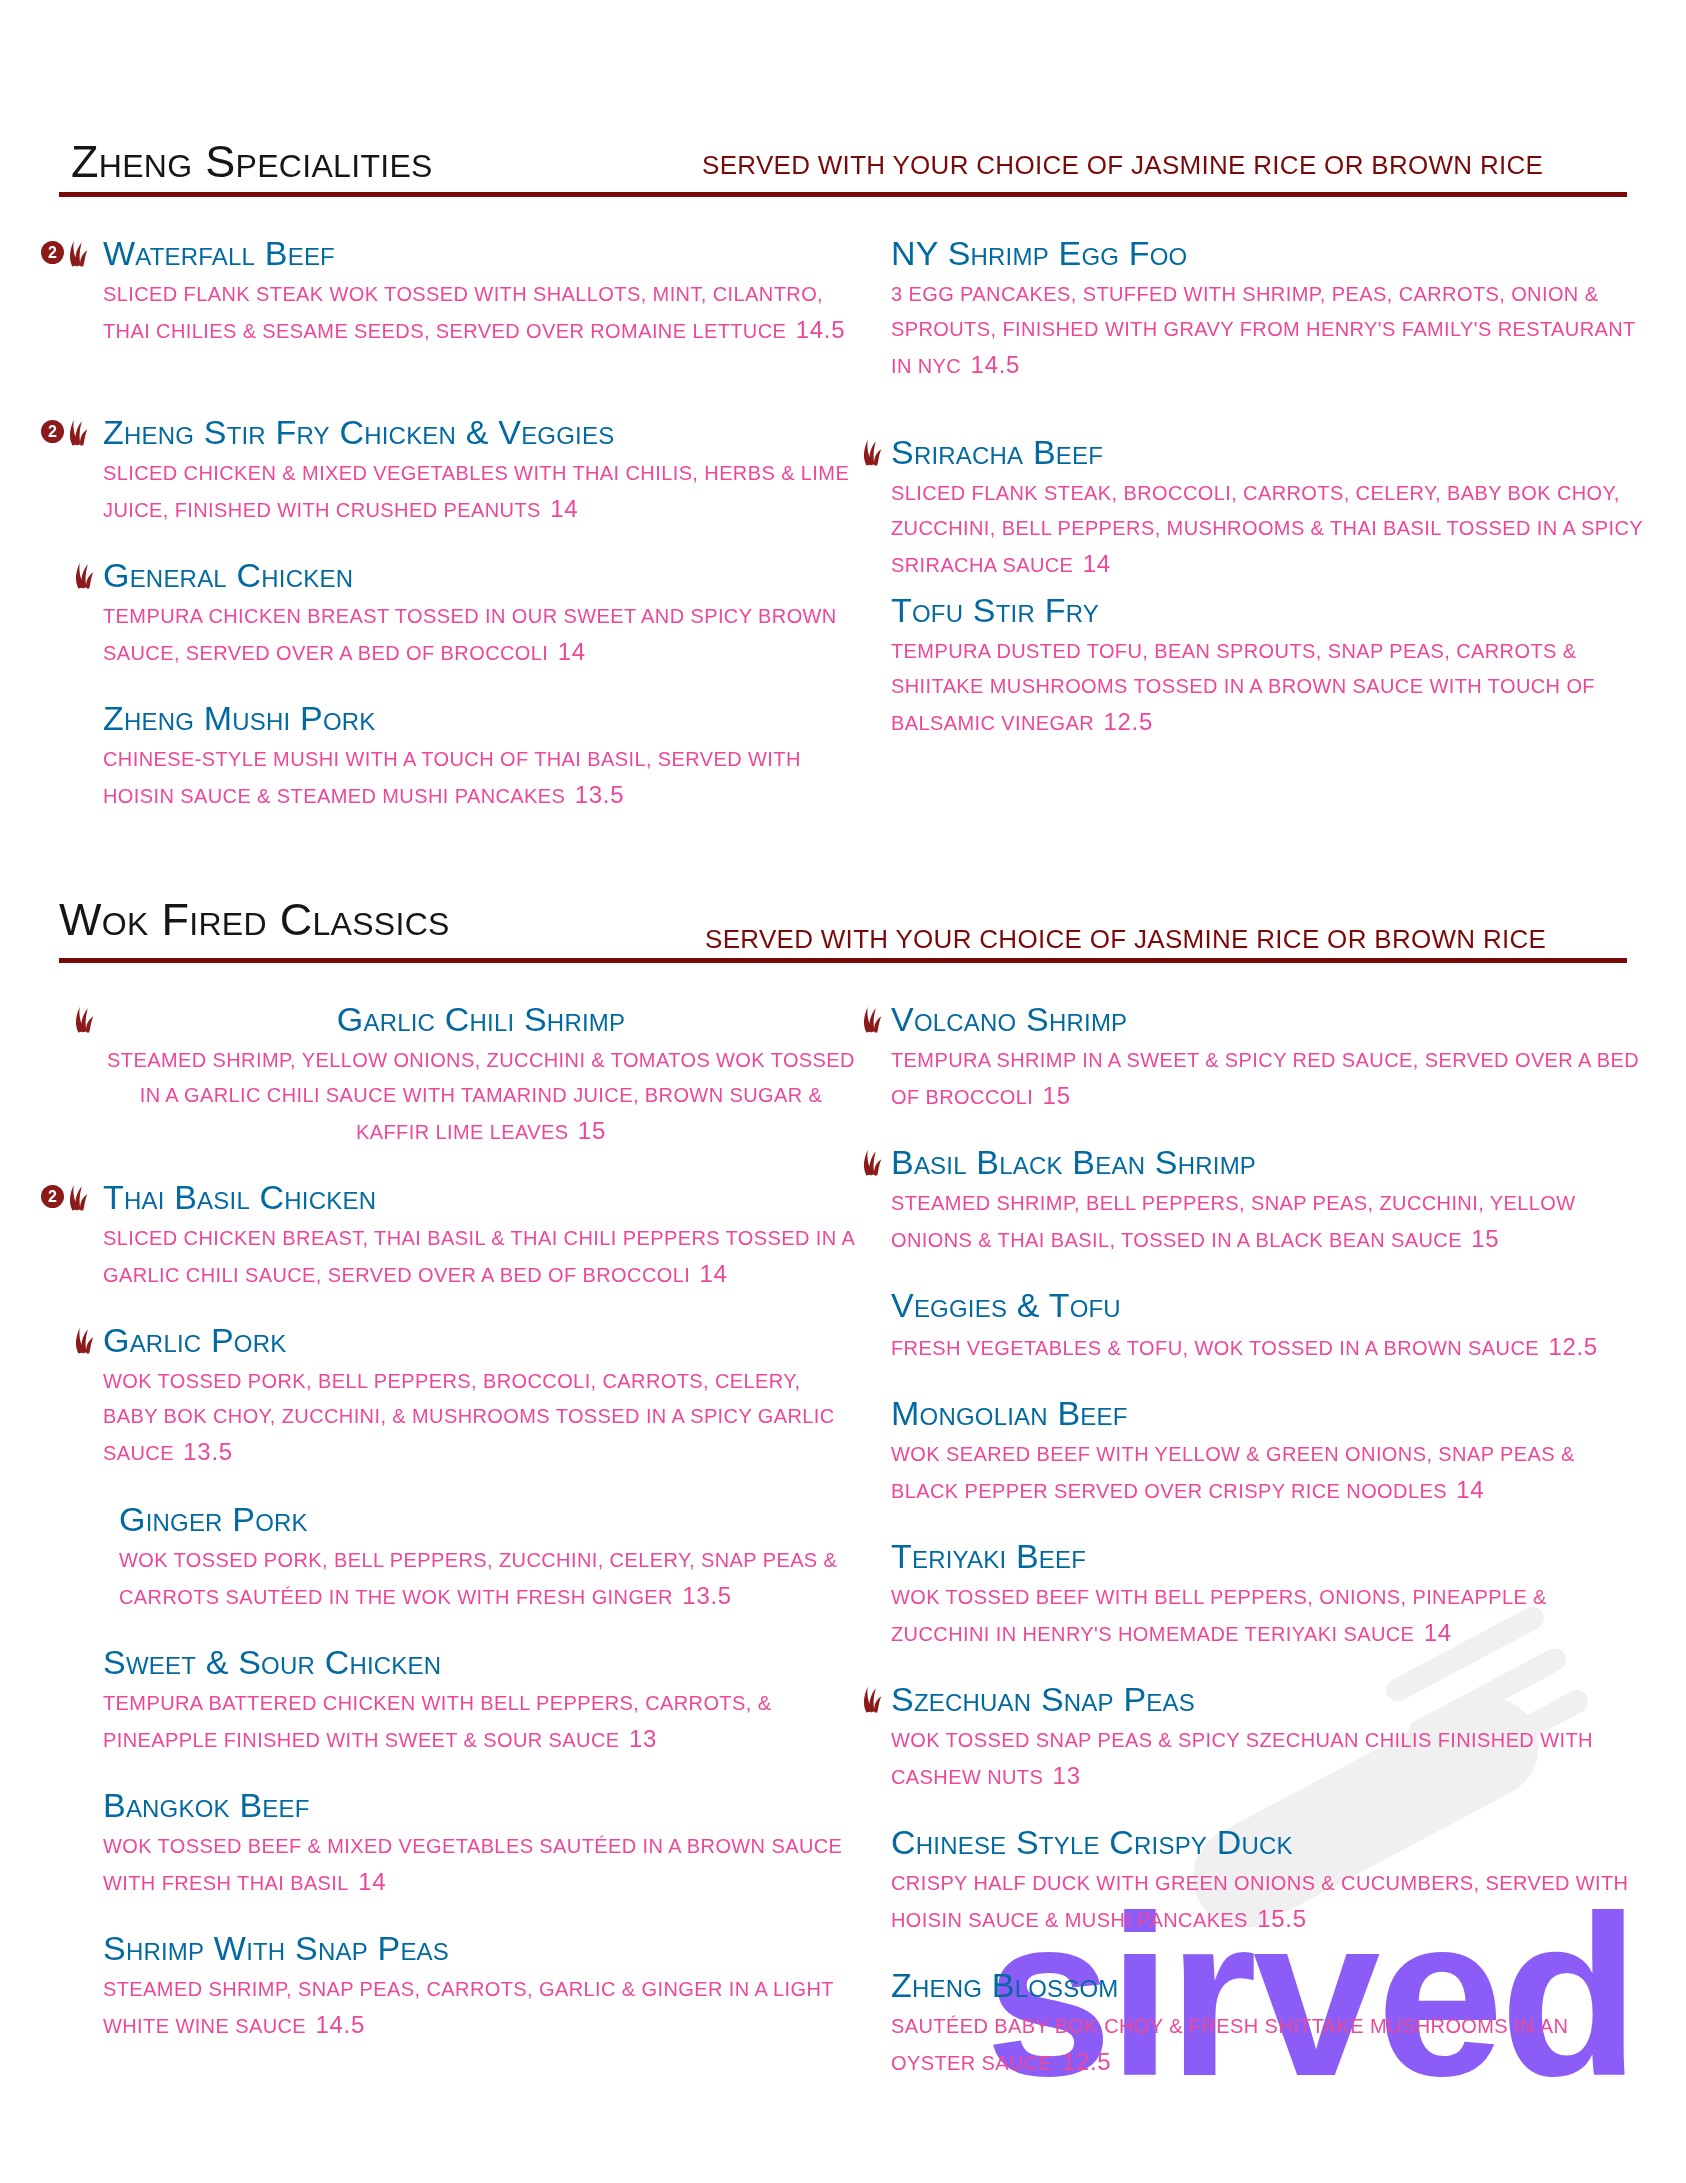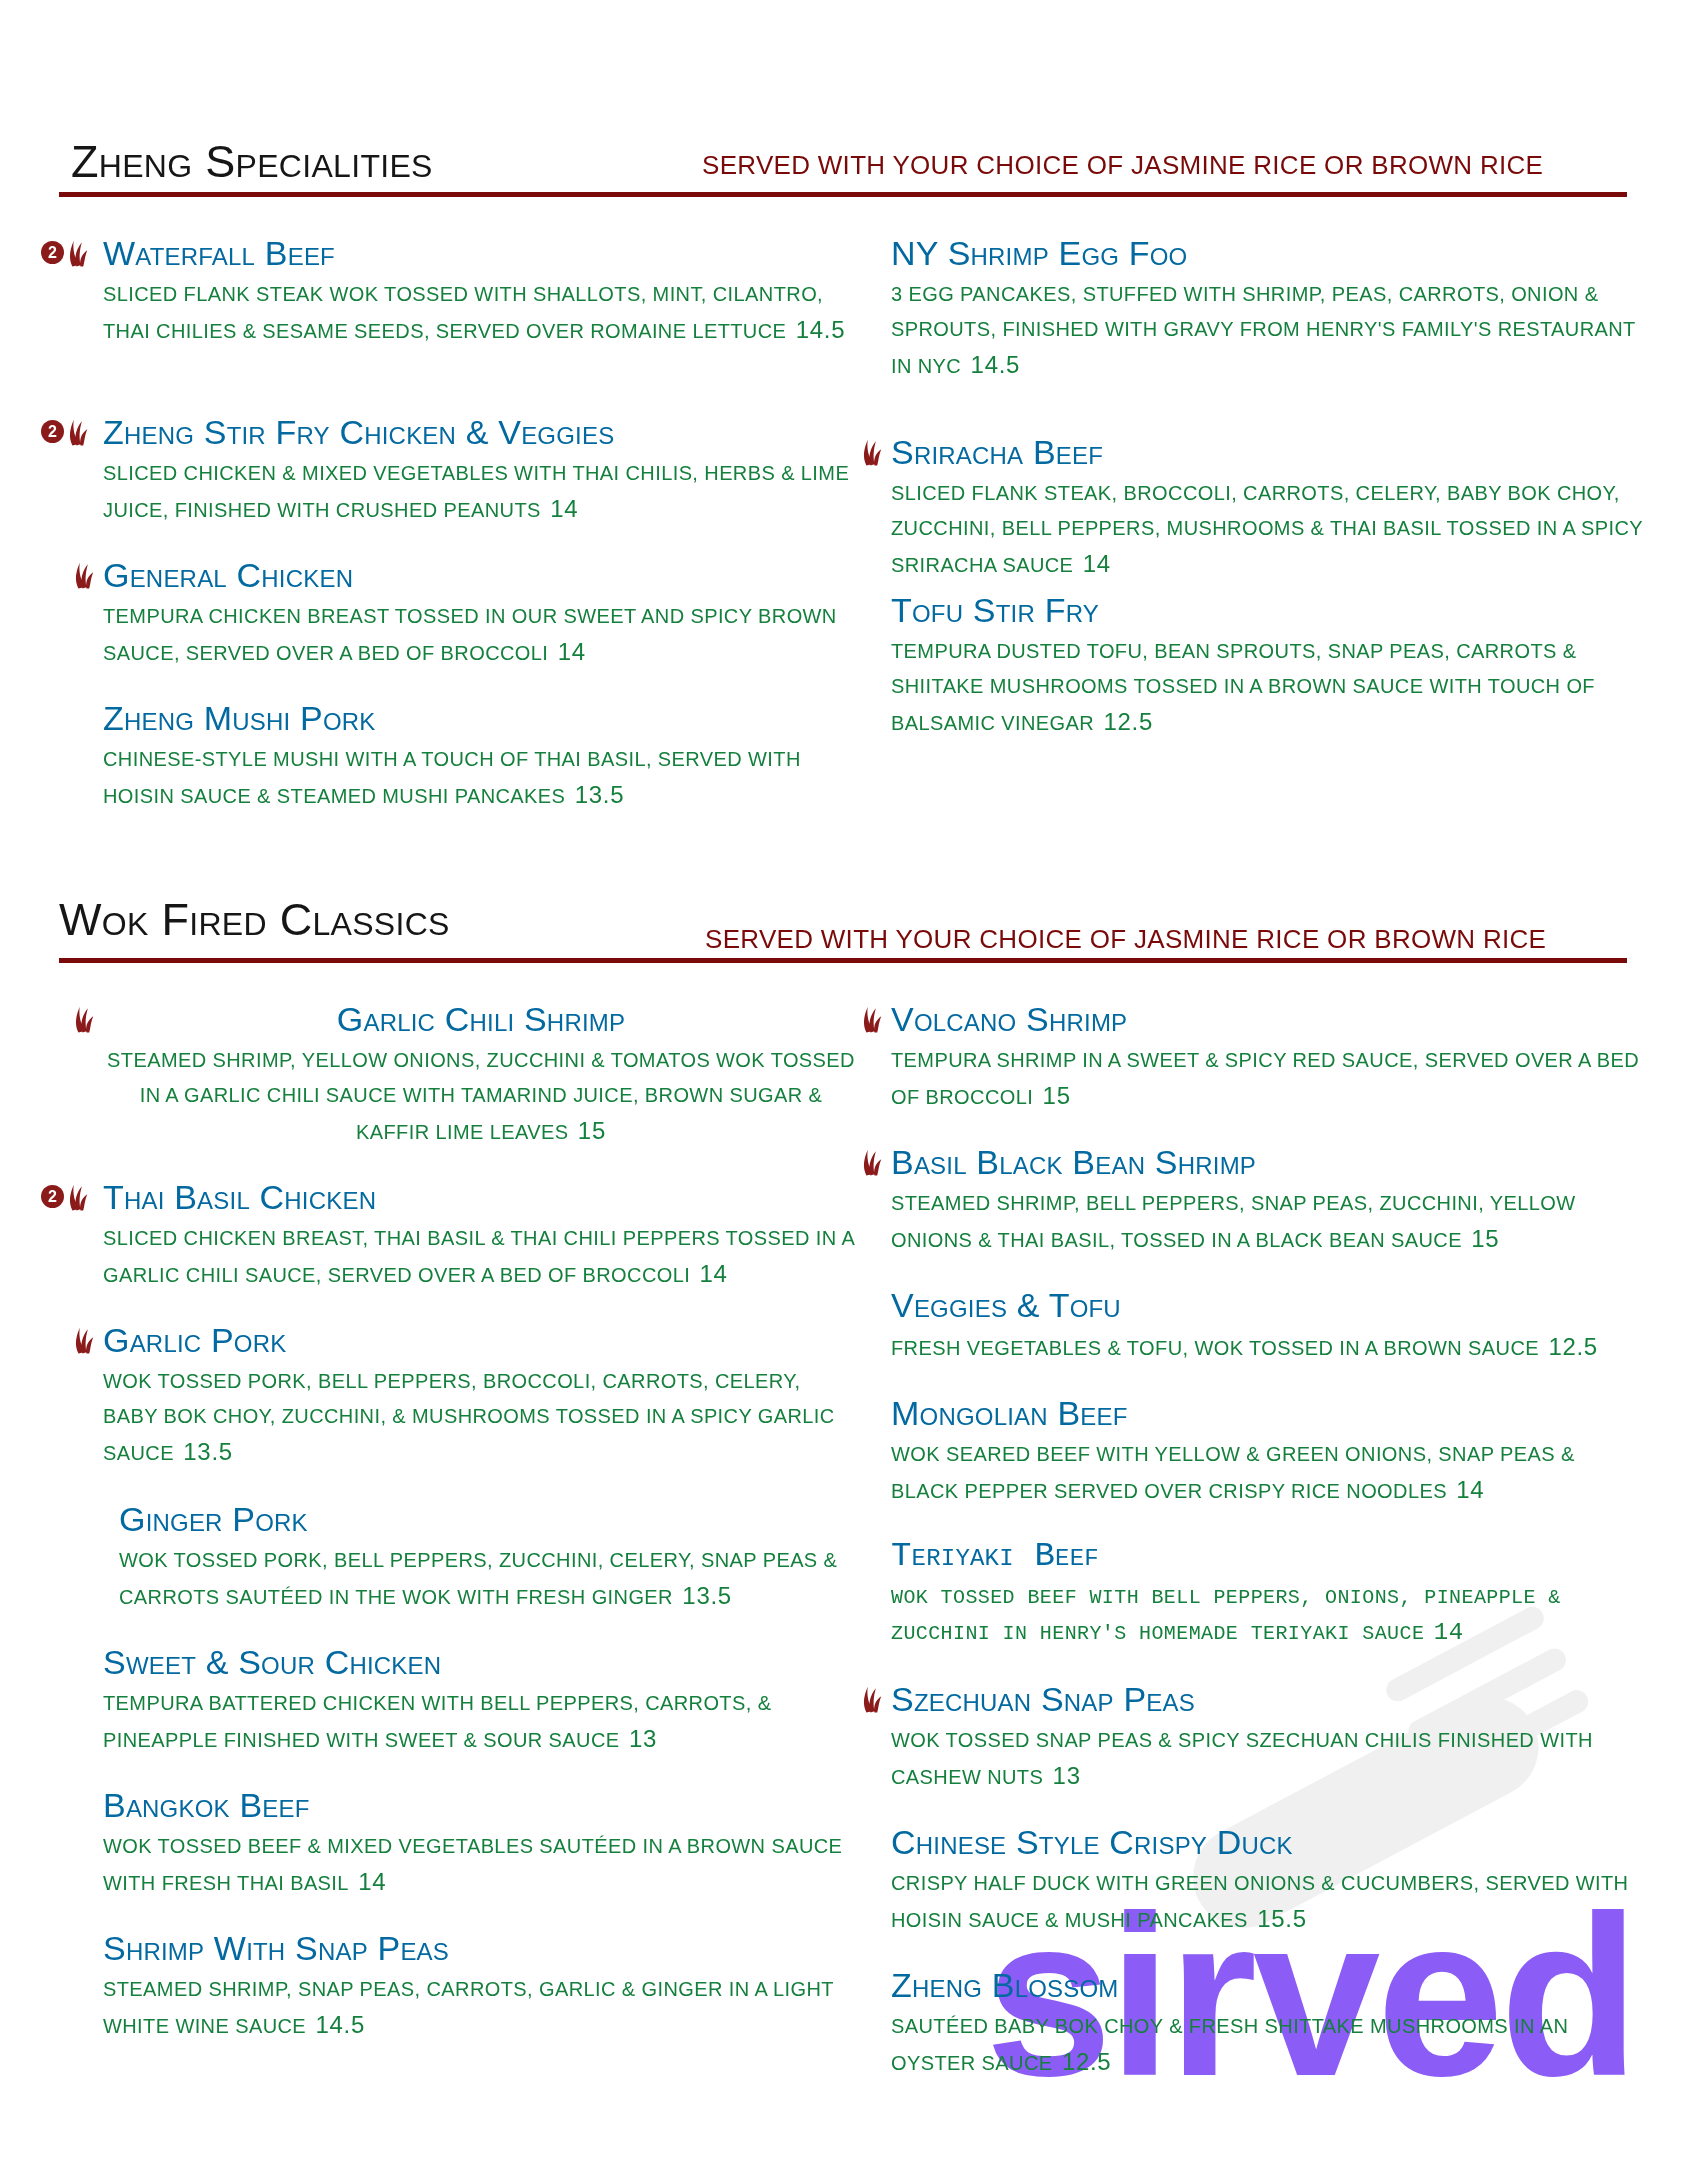--- a/index.html
+++ b/index.html
@@ -25,21 +25,21 @@
       white-space: nowrap; letter-spacing: 0.3px;
     }
     .section-rule { position: absolute; left: 59px; width: 1568px; height: 5.4px; background: #7a0a0a; }
     .col { position: absolute; width: 756px; }
     .item { position: absolute; left: 0; width: 756px; }
     .item-name {
       font-size: 34px; font-variant: small-caps; color: #0369a1; white-space: nowrap;
       line-height: 40px; height: 40px; letter-spacing: 0.2px;
     }
     .item-desc {
-      margin-top: 4px; font-size: 20px; text-transform: uppercase; color: #15803d;
+      margin-top: 4px; font-size: 20px; text-transform: uppercase; color: #ec4899;
       line-height: 35px; letter-spacing: 0.4px;
     }
     .price { font-size: 24px; margin-left: 9.4px; text-transform: none; letter-spacing: 0.7px; }
     .icons {
       position: absolute; top: 4px; height: 31px; display: flex; align-items: center; gap: 2.7px;
     }
     .badge-2 {
       width: 23px; height: 23px; border-radius: 50%; background: #8b1a1a; color: #fff;
       font-size: 16px; font-weight: bold; display: flex; align-items: center; justify-content: center;
     }
@@ -192,21 +192,21 @@
       <div class="item-desc"><span>steamed shrimp, bell peppers, snap peas, zucchini, yellow onions &amp; thai basil, tossed in a black bean sauce</span><span class="price">15</span></div>
     </div>
     <div class="item" style="top:1285px;">
       <div class="item-name">Veggies &amp; Tofu</div>
       <div class="item-desc"><span>fresh vegetables &amp; tofu, wok tossed in a brown sauce</span><span class="price">12.5</span></div>
     </div>
     <div class="item" style="top:1393px;">
       <div class="item-name">Mongolian Beef</div>
       <div class="item-desc"><span>wok seared beef with yellow &amp; green onions, snap peas &amp; black pepper served over crispy rice noodles</span><span class="price">14</span></div>
     </div>
-    <div class="item" style="top:1536px;font-family:Liberation Mono, monospace;">
+    <div class="item" style="top:1536px;">
       <div class="item-name">Teriyaki Beef</div>
       <div class="item-desc"><span>wok tossed beef  with bell peppers, onions, pineapple &amp; zucchini in Henry's homemade teriyaki sauce</span><span class="price">14</span></div>
     </div>
     <div class="item" style="top:1679px;">
       <div class="icons" style="left:-30px;">
         <svg class="flame" viewBox="0 0 32 44">
             <path d="M8 42 C2 30 4 18 10 4 C8 18 12 28 16 40 Z M14 42 C10 28 14 16 22 6 C18 20 18 30 20 40 Z M20 42 C18 32 22 24 30 18 C26 28 26 36 24 42 Z" fill="#8b1a1a"></path>
           </svg>
       </div>
       <div class="item-name">Szechuan Snap Peas</div>

